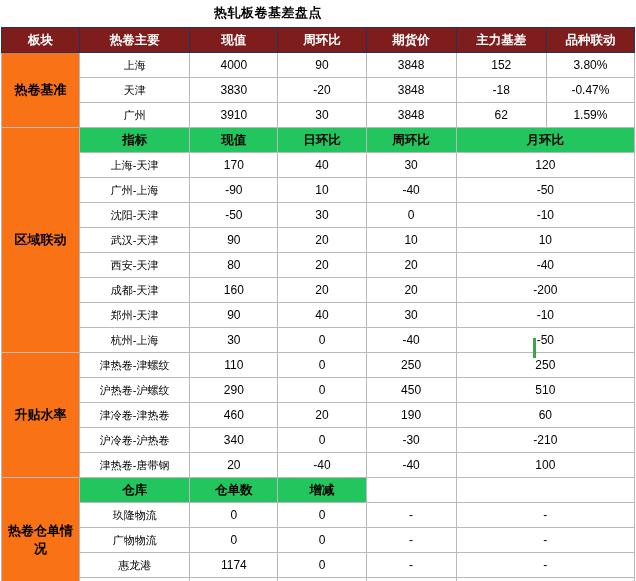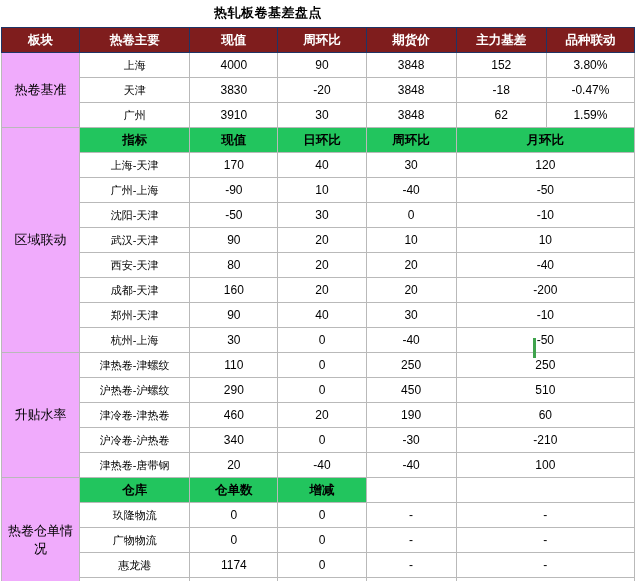--- a/index.html
+++ b/index.html
@@ -46,23 +46,23 @@
   }
   thead th {
     background: #7f1d1d;
     color: #ffffff;
     font-weight: bold;
     font-size: 12.5px;
     border: 1px solid #1f3566;
     height: 24px;
   }
   td.grouplabel {
-    font-weight: normal;
+    font-weight: bold;
     font-size: 13px;
-    background: #f0abfc;
+    background: #f97316;
   }
   td.subheader {
     font-weight: bold;
     font-size: 12.5px;
     background: #22c55e;
   }
   td.rowname {
     font-size: 11px;
   }
   td.num {

